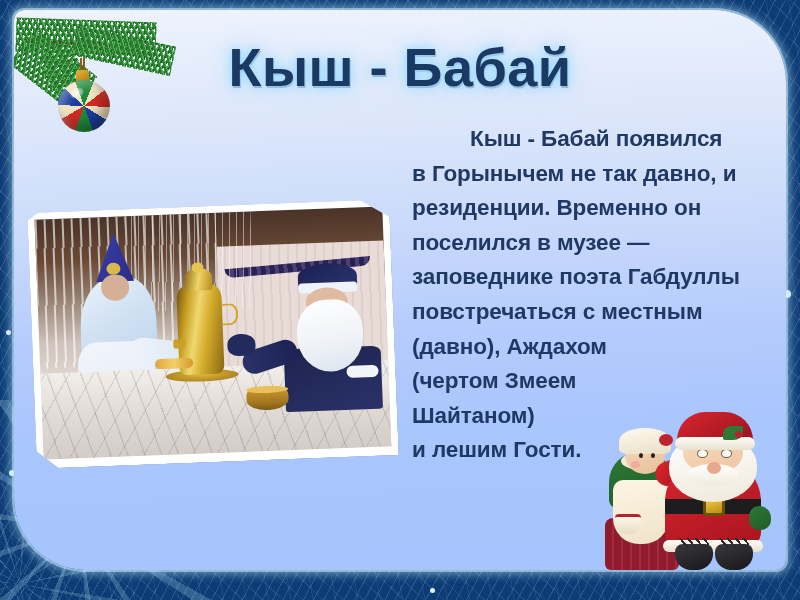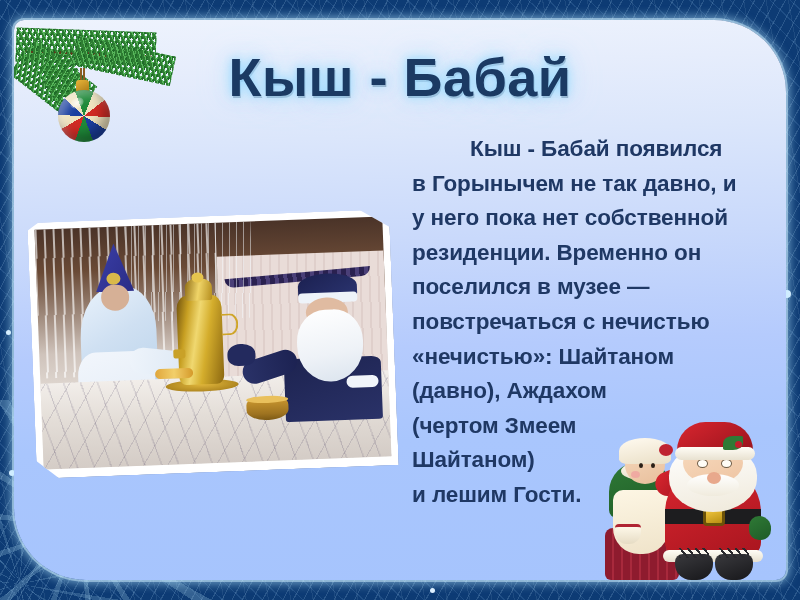--- a/index.html
+++ b/index.html
@@ -34,21 +34,21 @@
       radial-gradient(circle 4px at 20% 30%, rgba(225,245,255,.55), rgba(0,0,0,0) 100%),
       radial-gradient(circle 3px at 38% 66%, rgba(225,245,255,.5), rgba(0,0,0,0) 100%),
       repeating-conic-gradient(from 15deg at 30% 55%, rgba(190,235,255,.22) 0deg 4deg, rgba(0,0,0,0) 4deg 26deg),
       repeating-conic-gradient(from 55deg at 12% 80%, rgba(190,235,255,.18) 0deg 3deg, rgba(0,0,0,0) 3deg 22deg);
     filter:blur(.4px);
   }
   .snowdot { position:absolute; border-radius:50%; background:#dff1ff; filter:blur(.6px); }
 
   
   .card {
-    position:absolute; left:14px; top:20px; width:772px; height:560px;
+    position:absolute; left:14px; top:10px; width:772px; height:560px;
     border-radius:10px 72px 10px 72px;
     background:linear-gradient(178deg,
        #eef3fd 0%, #e6edfc 10%, #dbe6fb 22%,
        #c9d9fb 40%, #b5cbfd 58%, #a9c6fd 74%, #a6c4fd 100%);
     box-shadow:0 0 10px 4px rgba(180,230,255,.55), 0 0 0 2px rgba(225,245,255,.5);
     overflow:hidden;
   }
 
   
   .title {
@@ -344,25 +344,24 @@
   <div class="snowdot" style="left:783px;top:290px;width:8px;height:8px;"></div>
   <div class="snowdot" style="left:430px;top:588px;width:5px;height:5px;"></div>
 
   <div class="card">
 
     <div class="title">Кыш - Бабай</div>
 
     <div class="body-text">
       <p><span class="indent"></span><span>Кыш - Бабай появился</span></p>
       <p>в Горынычем не так давно, и</p>
-      <p>у него пока нет собственной</p>
       <p>резиденции. Временно он</p>
       <p>поселился в музее —</p>
-      <p>повстречаться  с нечистью</p>
-      <p>«нечистью»: Шайтаном</p>
+      <p>заповеднике поэта Габдуллы</p>
+      <p>повстречаться  с местным</p>
       <p>(давно), Аждахом</p>
       <p>(чертом   Змеем</p>
       <p>Шайтаном)</p>
       <p>и лешим Гости.</p>
     </div>
 
     <div class="photo-wrap">
       <div class="photo">
         <div class="photo-inner">
           <div class="back-wall"></div>

